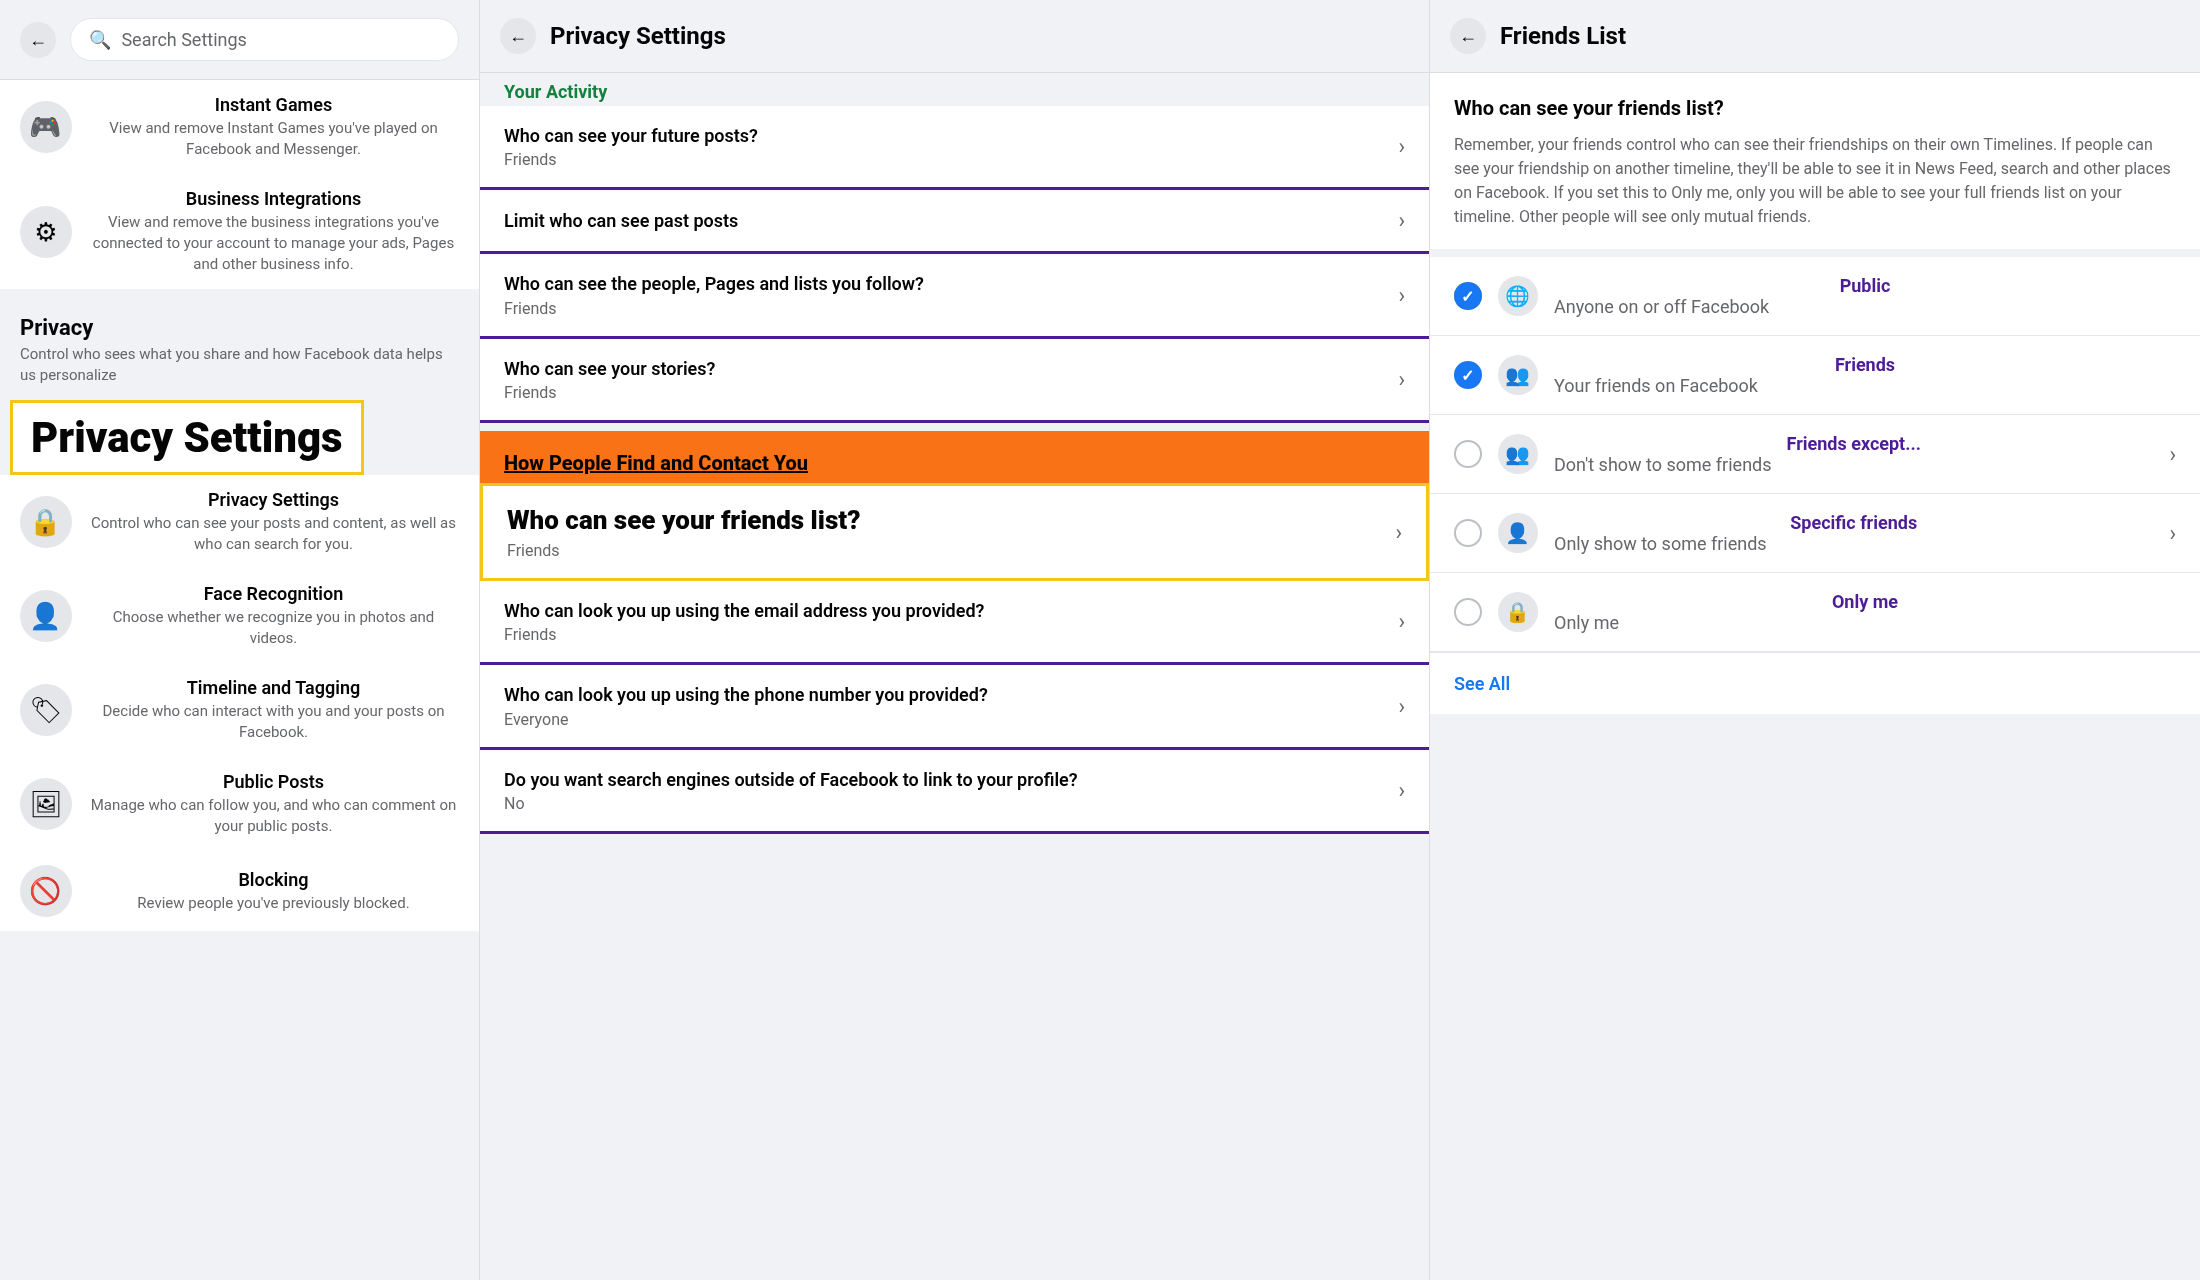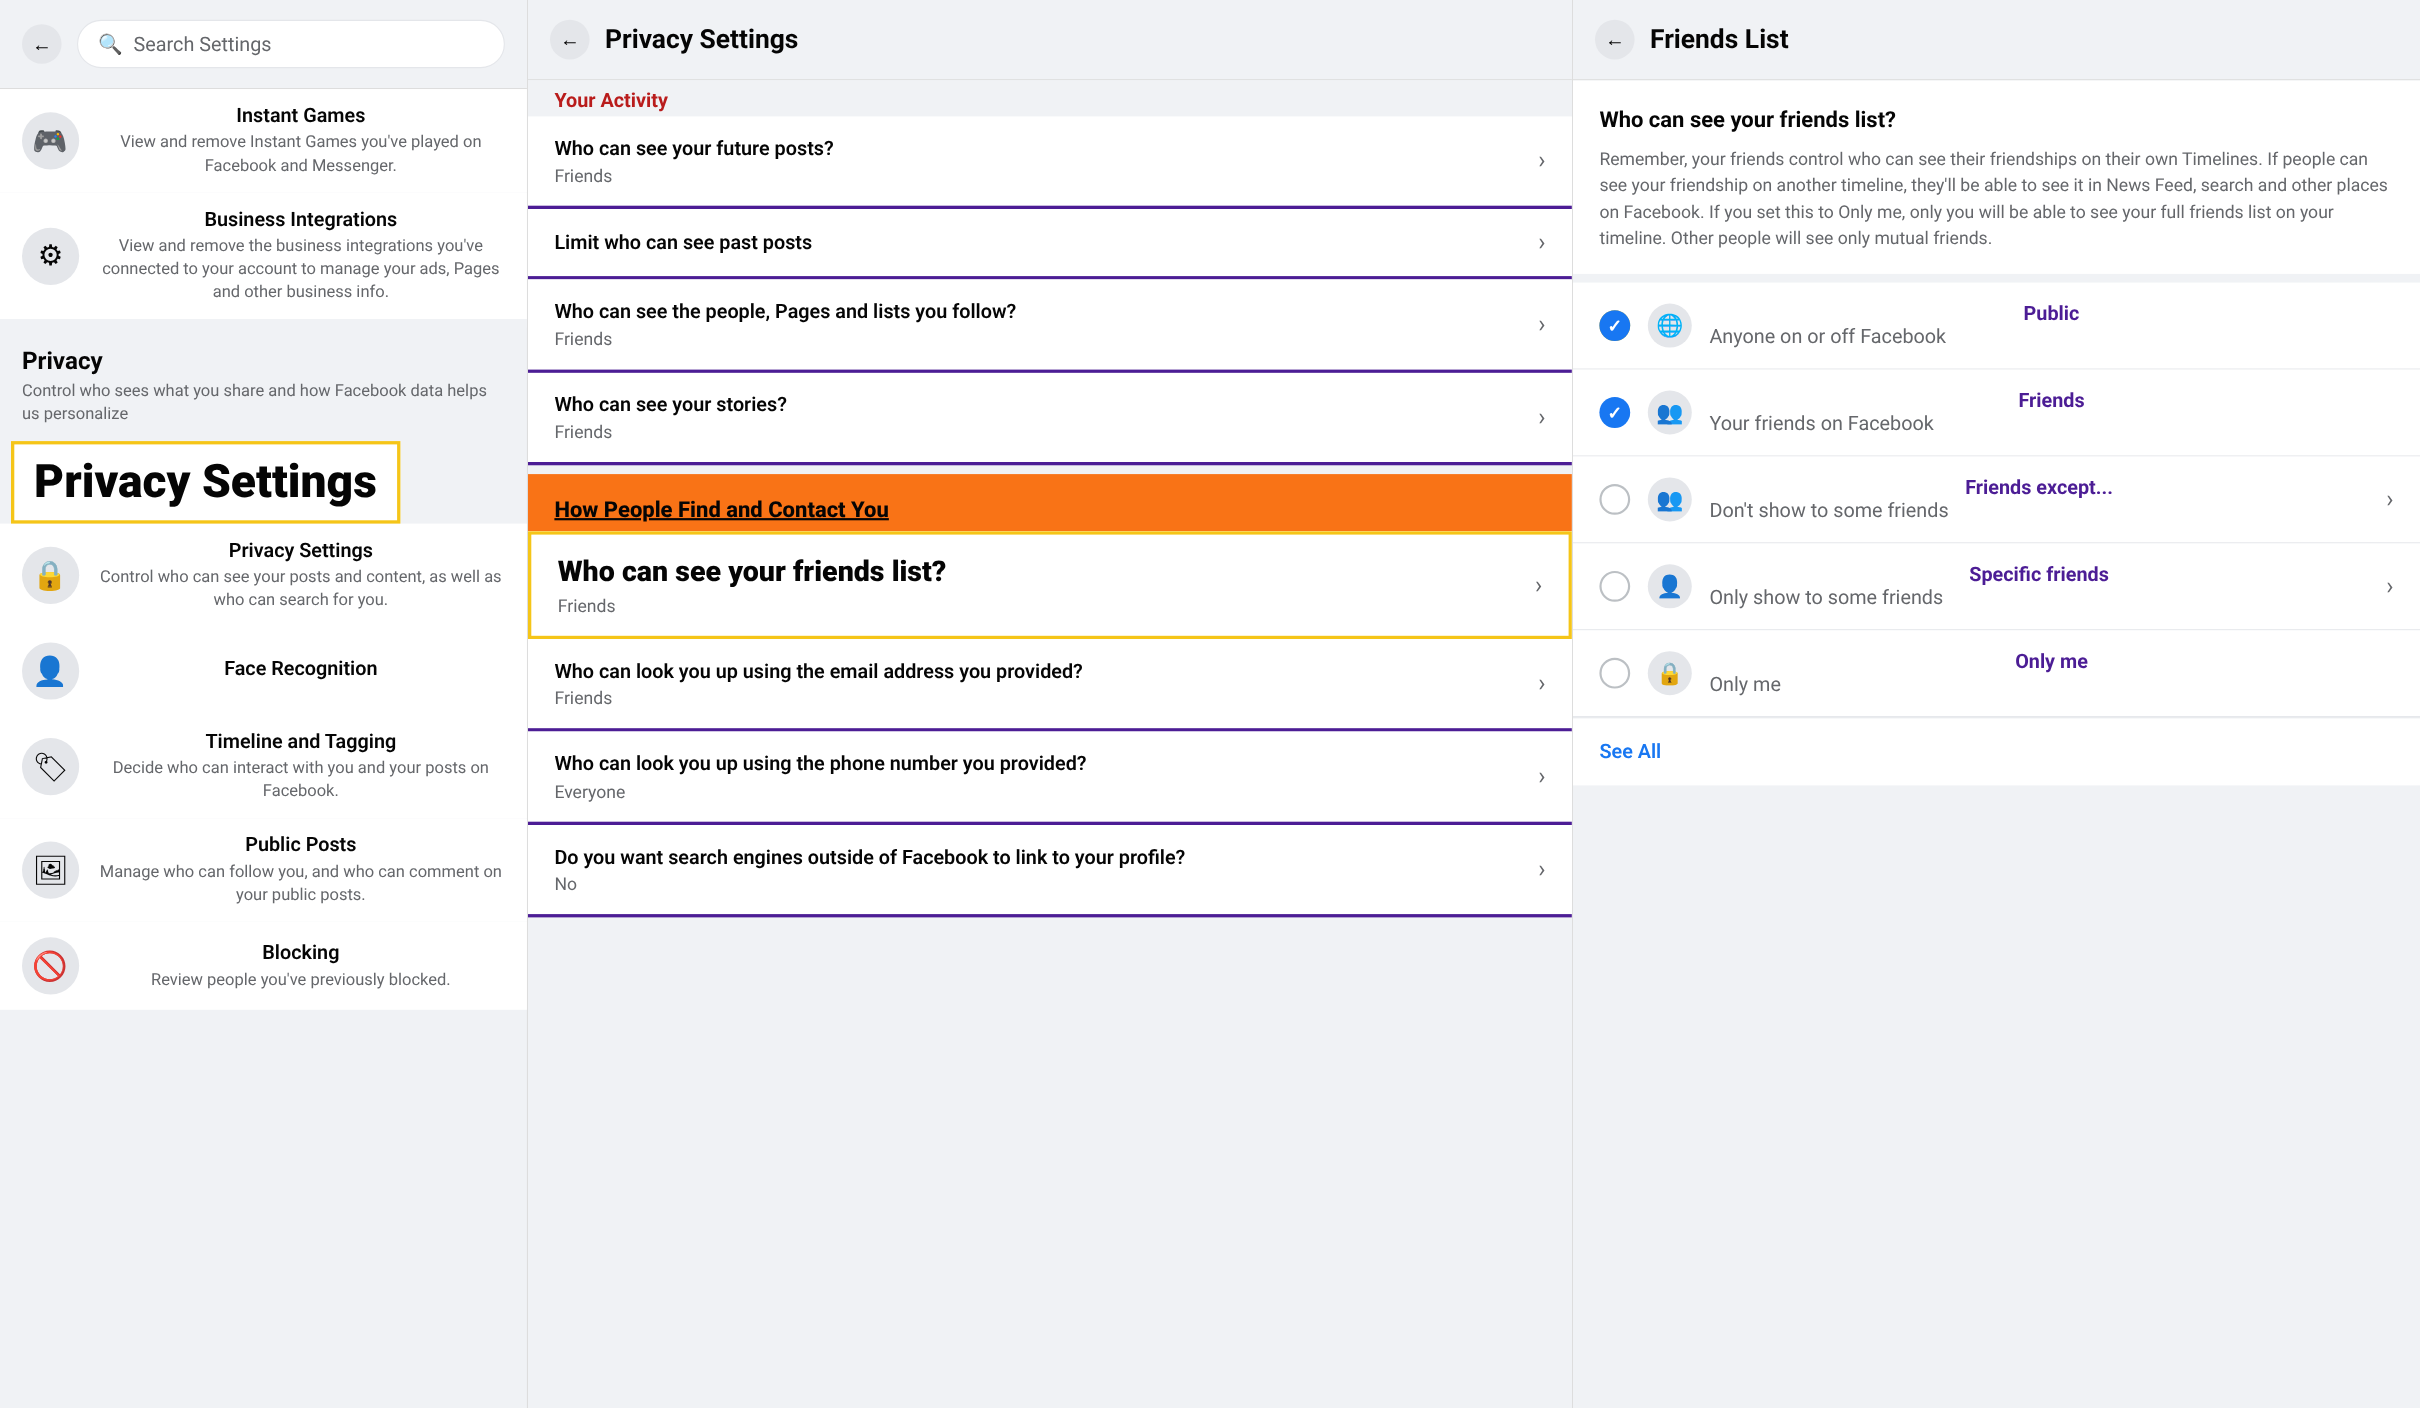--- a/index.html
+++ b/index.html
@@ -323,21 +323,21 @@
     }
 
     .middle-white-block {
       background: #fff;
       margin-bottom: 8px;
     }
 
     .faded-title {
       font-size: 18px;
       font-weight: 700;
-      color: #b91c1c;
+      color: #15803d;
       padding: 8px 24px 4px;
       background: #f0f2f5;
     }
   </style>
 </head>
 <body>
 
 <div class="panel panel-left">
 
   <div class="panel-header">
@@ -386,20 +386,21 @@
       <div class="item-text">
         <div class="item-title">Privacy Settings</div>
         <div class="item-subtitle">Control who can see your posts and content, as well as who can search for you.</div>
       </div>
     </div>
 
     <div class="settings-item">
       <div class="item-icon">👤</div>
       <div class="item-text">
         <div class="item-title">Face Recognition</div>
+        <div class="item-subtitle">Choose whether we recognize you in photos and videos.</div>
       </div>
     </div>
 
     <div class="settings-item">
       <div class="item-icon">🏷</div>
       <div class="item-text">
         <div class="item-title">Timeline and Tagging</div>
         <div class="item-subtitle">Decide who can interact with you and your posts on Facebook.</div>
       </div>
     </div>

